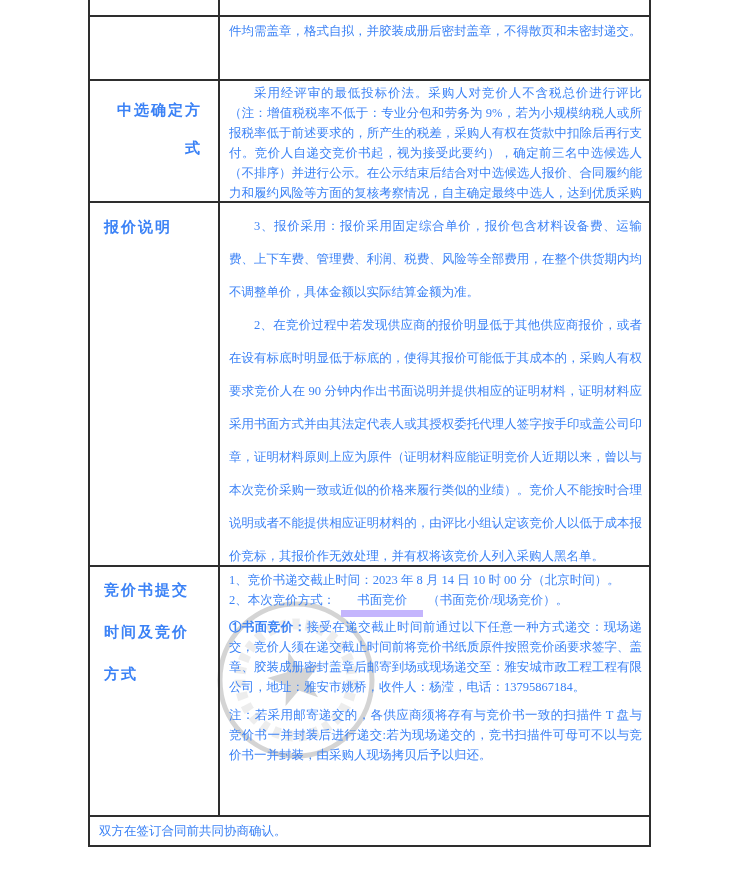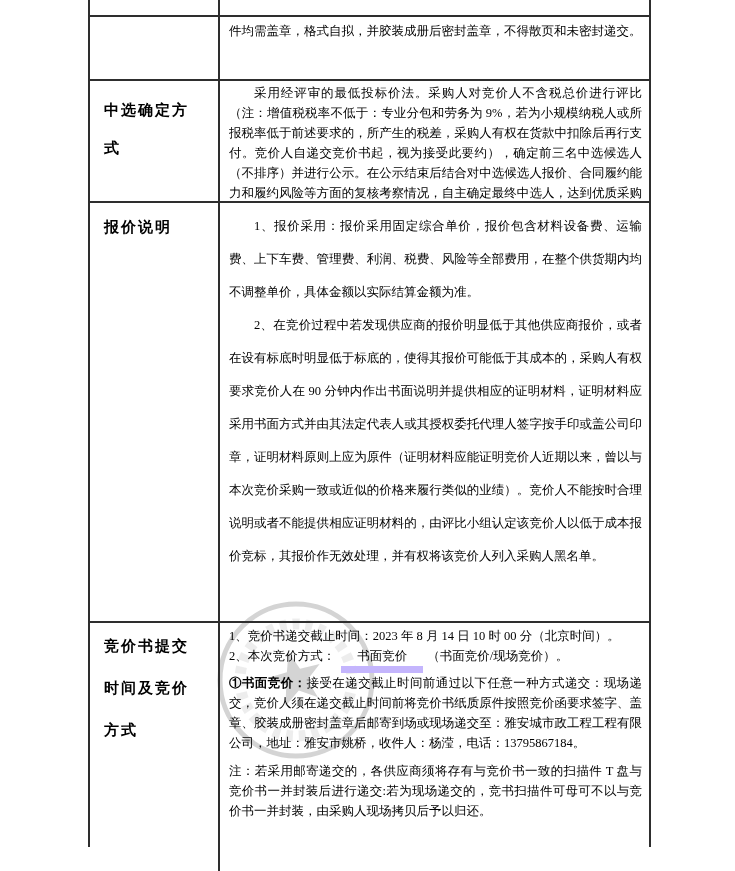--- a/index.html
+++ b/index.html
@@ -2,54 +2,54 @@
 <html><head>
 <meta charset="utf-8">
 <style>
   html,body{margin:0;padding:0;background:#e8e8e8;}
   .page{
     position:relative;
     width:735px;height:871px;
     background:#ffffff;
     overflow:hidden;
     font-family:"Liberation Serif","DejaVu Serif",serif;
-    color:#000000;
+    color:#3b82f6;
   }
   
   .doc-table{
     position:absolute;left:88px;top:0;
     width:563px;height:847px;
     box-sizing:border-box;
     border-left:2px solid #2e2e2e;
     border-right:2px solid #2e2e2e;
     z-index:2;
   }
   .trow{
     display:flex;
     box-sizing:border-box;
     border-bottom:2px solid #2e2e2e;
     overflow:hidden;
   }
   .row-stub{height:17px;}
   .row-cont{height:64px;}
   .row-sel {height:122px;}
-  .row-quote{height:420px;}
+  .row-quote{height:364px;}
   .row-sub {height:250px;}
   .row-pay {height:30px;}
   .cell{box-sizing:border-box;overflow:hidden;}
   .lbl{
     width:130px;
     border-right:2px solid #2e2e2e;
     font-weight:bold;
     font-size:15px;
     letter-spacing:2px;
     padding:12px 16px 0 14px;
     line-height:24px;
   }
-  .row-sel .lbl{line-height:38px;padding-top:10px;}
+  .row-sel .lbl{line-height:38px;padding-top:10px;text-align:right;}
   .row-sub .lbl{line-height:42px;padding-top:2px;}
   .row-pay .lbl{padding-top:4px;line-height:20px;}
   .cnt{
     flex:1;
     font-size:12.5px;
     padding:3px 7px 0 9px;
     text-align:justify;
   }
   .cnt p{margin:0;}
   .row-cont .cnt{padding-top:4px;line-height:20px;}
@@ -108,21 +108,21 @@
     <div class="trow row-sel">
       <div class="cell lbl">中选确定方式</div>
       <div class="cell cnt">
         <p class="indent"><span>采用经评审的最低投标价法。采购人对竞价人不含税总价进行评比（注：增值税税率不低于：</span><span class="u">专业分包和劳务为 9%</span><span>，若为小规模纳税人或所报税率低于前述要求的，所产生的税差，采购人有权在货款中扣除后再行支付。竞价人自递交竞价书起，视为接受此要约），确定前三名中选候选人（不排序）并进行公示。在公示结束后结合对中选候选人报价、合同履约能力和履约风险等方面的复核考察情况，自主确定最终中选人，达到优质采购的目的。</span></p>
       </div>
     </div>
 
     <div class="trow row-quote">
       <div class="cell lbl">报价说明</div>
       <div class="cell cnt">
-        <p class="indent">1、报价采用：报价采用固定综合单价，报价包含材料设备费、运输费、上下车费、管理费、利润、税费、风险等全部费用，在整个供货期内均不调整单价，具体金额以实际结算金额为准。</p>
+        <p class="indent">3、报价采用：报价采用固定综合单价，报价包含材料设备费、运输费、上下车费、管理费、利润、税费、风险等全部费用，在整个供货期内均不调整单价，具体金额以实际结算金额为准。</p>
         <p class="indent">2、在竞价过程中若发现供应商的报价明显低于其他供应商报价，或者在设有标底时明显低于标底的，使得其报价可能低于其成本的，采购人有权要求竞价人在 90 分钟内作出书面说明并提供相应的证明材料，证明材料应采用书面方式并由其法定代表人或其授权委托代理人签字按手印或盖公司印章，证明材料原则上应为原件（证明材料应能证明竞价人近期以来，曾以与本次竞价采购一致或近似的价格来履行类似的业绩）。竞价人不能按时合理说明或者不能提供相应证明材料的，由评比小组认定该竞价人以低于成本报价竞标，其报价作无效处理，并有权将该竞价人列入采购人黑名单。</p>
       </div>
     </div>
 
     <div class="trow row-sub">
       <div class="cell lbl">竞价书提交时间及竞价方式</div>
       <div class="cell cnt">
         <p>1、竞价书递交截止时间：2023 年 8 月 14 日 10 时 00 分（北京时间）。</p>
         <p><span>2、本次竞价方式：</span><span class="u blank">书面竞价</span><span>（书面竞价/现场竞价）。</span></p>
         <p><span class="bold">①书面竞价：</span><span>接受在递交截止时间前通过以下任意一种方式递交：</span><span class="u">现场递交</span><span>，竞价人须在递交截止时间前将竞价书纸质原件按照竞价函要求签字、盖章、胶装成册密封盖章后邮寄到场或现场递交至：雅安城市政工程工程有限公司，地址：</span><span class="u">雅安市姚桥</span><span>，收件人：</span><span class="u">杨滢</span><span>，电话：</span><span class="u">13795867184</span><span>。</span></p>

